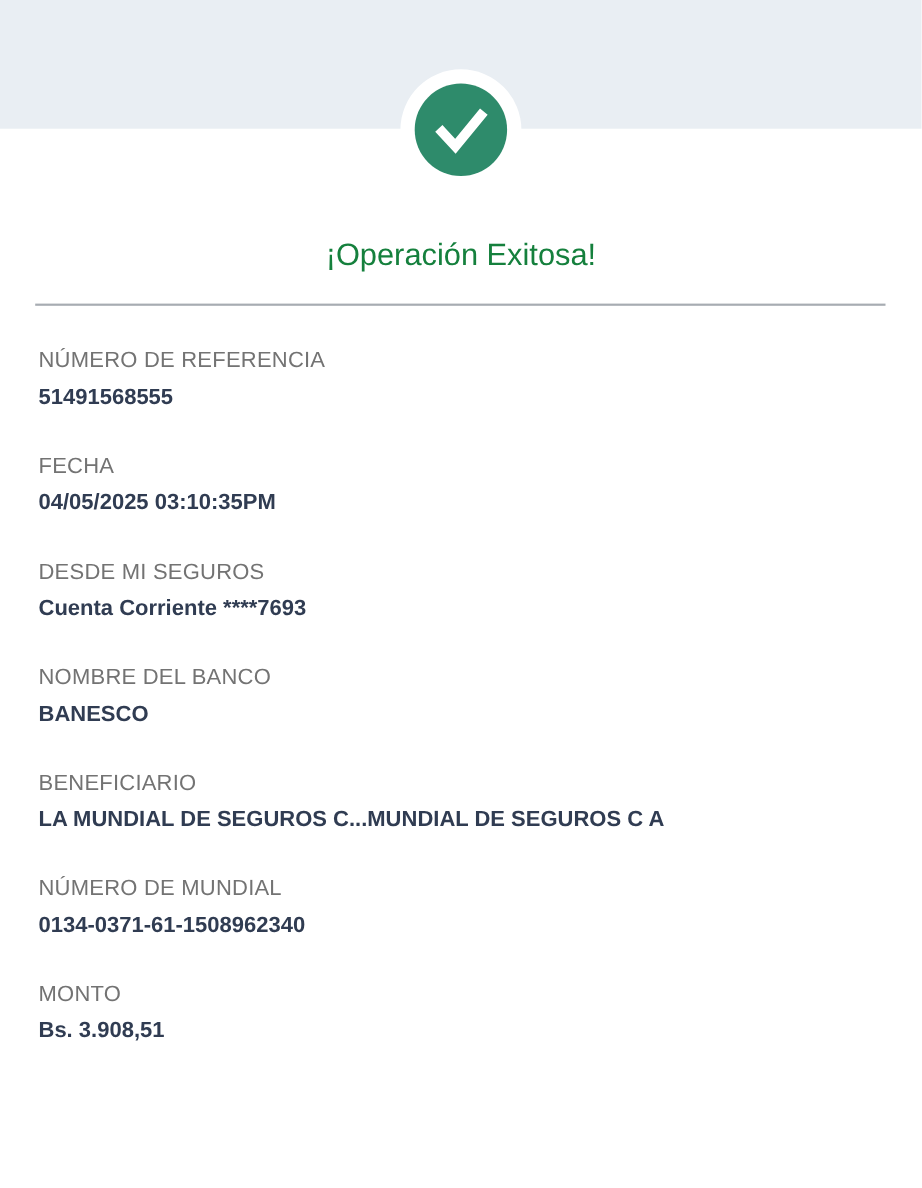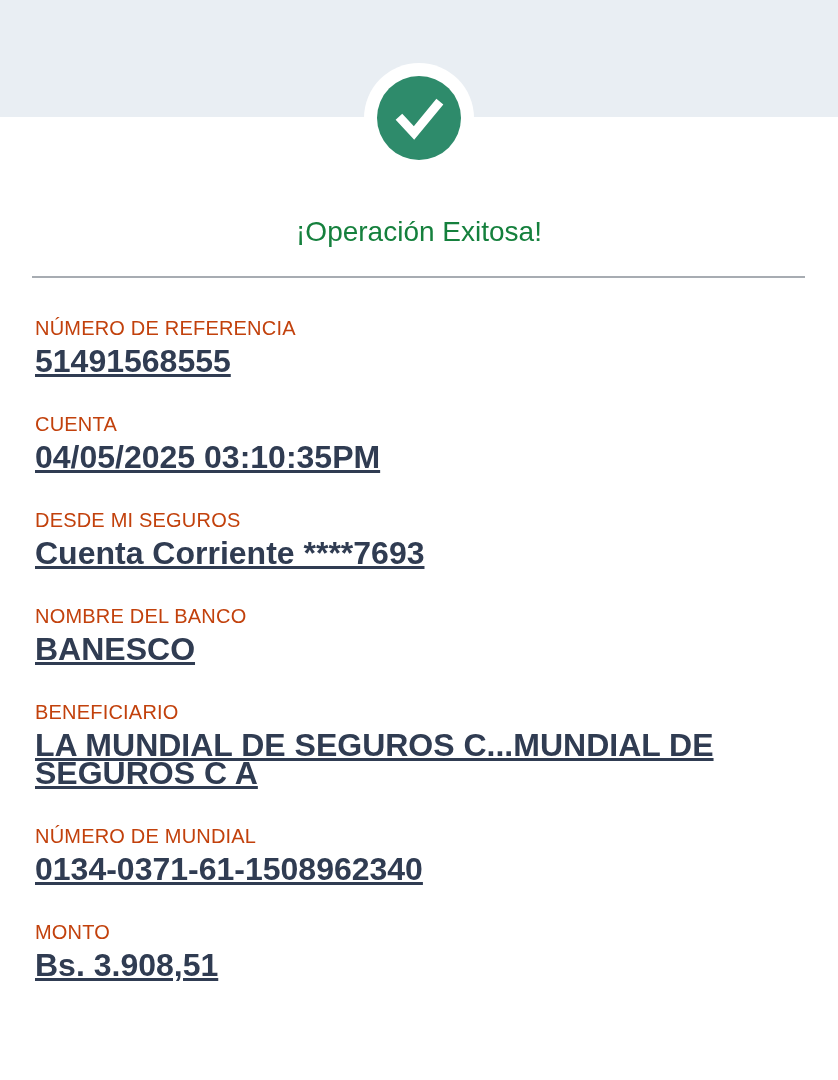--- a/index.html
+++ b/index.html
@@ -59,30 +59,29 @@
   .fields {
     padding: 38px 35px 0 35px;
   }
   .field {
     margin-bottom: 37px;
   }
   .field-label {
     font-size: 20px;
     line-height: 24px;
     font-weight: 400;
-    color: #c2410c;
+    color: #737373;
     letter-spacing: 0.2px;
   }
   .field-value {
     margin-top: 7px;
-    font-size: 32px;
+    font-size: 20px;
     line-height: 28px;
     font-weight: 700;
     color: #303c52;
-    text-decoration: underline;
   }
 </style>
 </head>
 <body>
 
 <div class="page">
 
   <div class="band"></div>
 
   <div class="check-badge">
@@ -98,21 +97,21 @@
   <hr class="divider">
 
   <div class="fields">
 
     <div class="field">
       <div class="field-label">NÚMERO DE REFERENCIA</div>
       <div class="field-value">51491568555</div>
     </div>
 
     <div class="field">
-      <div class="field-label">CUENTA</div>
+      <div class="field-label">FECHA</div>
       <div class="field-value">04/05/2025 03:10:35PM</div>
     </div>
 
     <div class="field">
       <div class="field-label">DESDE MI SEGUROS</div>
       <div class="field-value">Cuenta Corriente ****7693</div>
     </div>
 
     <div class="field">
       <div class="field-label">NOMBRE DEL BANCO</div>

